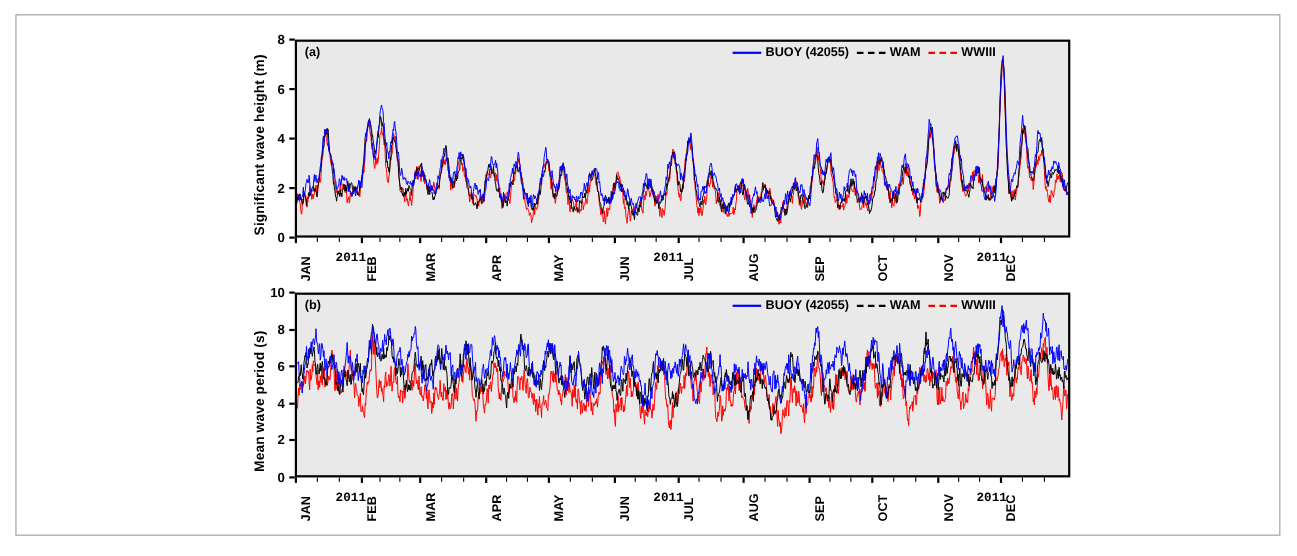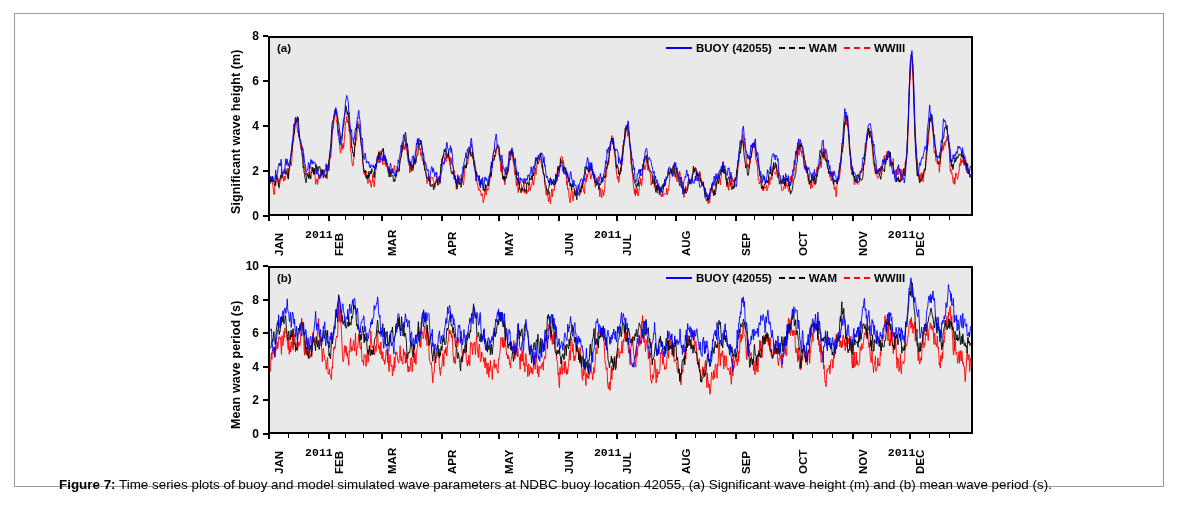--- a/index.html
+++ b/index.html
@@ -343,17 +343,14 @@
         <div class="xtick-mark" style="left: 641.463px;"></div>
         <div class="xlabel-month" style="left: 646.463px; top: 40px;">DEC</div>
         <div class="xtick-mark" style="left: 661.309px; height: 4px; width: 1px;"></div>
         <div class="xtick-mark" style="left: 681.154px; height: 4px; width: 1px;"></div>
         <div class="xlabel-year" style="left: 50.9129px; top: 12px;">2011</div>
         <div class="xlabel-year" style="left: 339.725px; top: 12px;">2011</div>
         <div class="xlabel-year" style="left: 633.569px; top: 12px;">2011</div>
       </div>
   </div>
 
-  <div id="caption">
-    <span class="cap-label">Figure 7:</span><span> Time series plots of buoy and model simulated wave parameters at NDBC buoy location 42055, (a) Significant wave height (m) and (b) mean wave period (s).</span>
-  </div>
 
 </div>
 
 </body></html>

